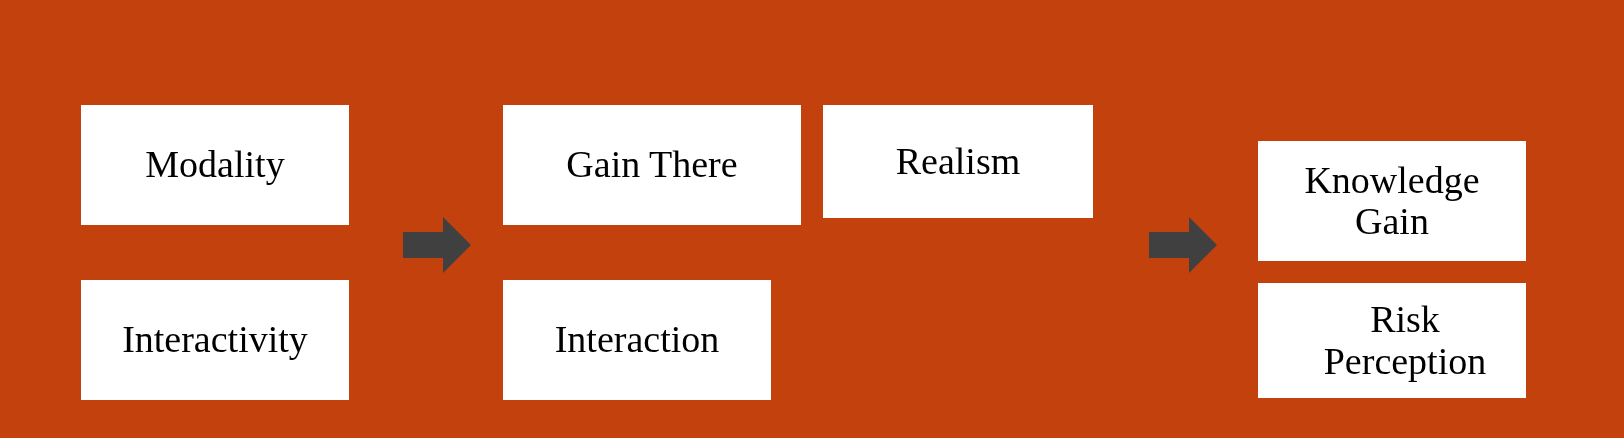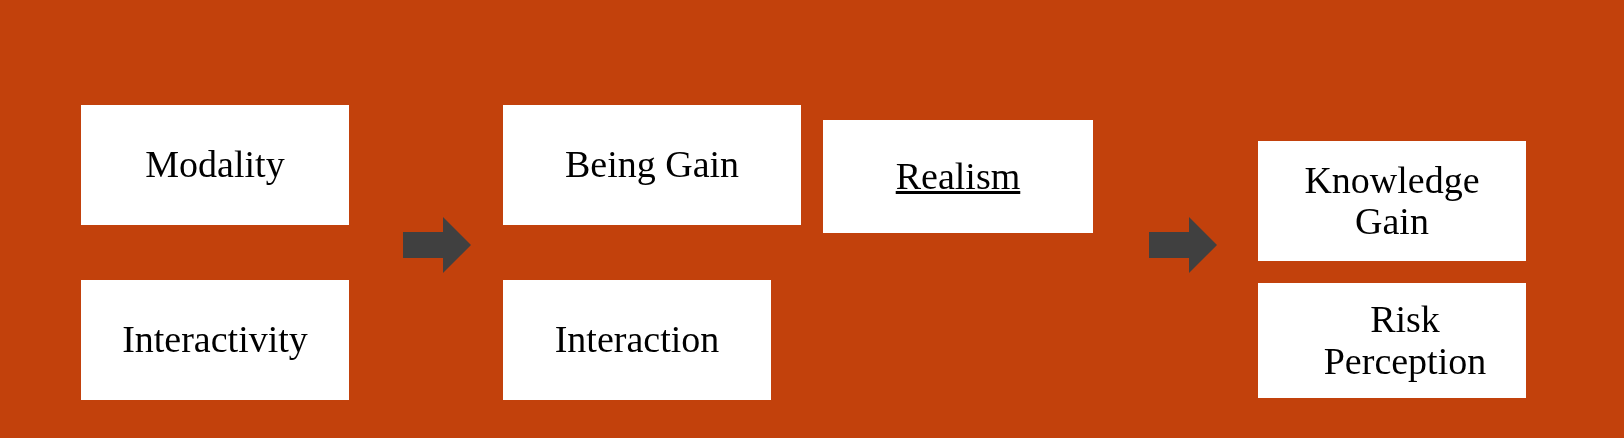--- a/index.html
+++ b/index.html
@@ -55,28 +55,28 @@
     <span class="node-label">Interactivity</span>
   </div>
 
   <div class="arrow" style="left:403px; top:217px; width:68px; height:56px;">
     <svg viewBox="0 0 68 56" preserveAspectRatio="none" aria-hidden="true">
       <polygon points="0,15 40,15 40,0 68,28 40,56 40,41 0,41" fill="#404040"></polygon>
     </svg>
   </div>
 
   <div class="node-box" style="left:503px; top:105px; width:298px; height:120px;">
-    <span class="node-label">Being Gain</span>
+    <span class="node-label">Gain There</span>
   </div>
 
   <div class="node-box" style="left:503px; top:280px; width:268px; height:120px;align-items:center;">
     <span class="node-label">Interaction</span>
   </div>
 
-  <div class="node-box" style="left:823px; top:120px; width:270px; height:113px;text-decoration:underline;">
+  <div class="node-box" style="left:823px; top:105px; width:270px; height:113px;">
     <span class="node-label">Realism</span>
   </div>
 
   <div class="arrow" style="left:1149px; top:217px; width:68px; height:56px;">
     <svg viewBox="0 0 68 56" preserveAspectRatio="none" aria-hidden="true">
       <polygon points="0,15 40,15 40,0 68,28 40,56 40,41 0,41" fill="#404040"></polygon>
     </svg>
   </div>
 
   <div class="node-box" style="left:1258px; top:105px; width:268px; height:120px;margin-top:36px;">

